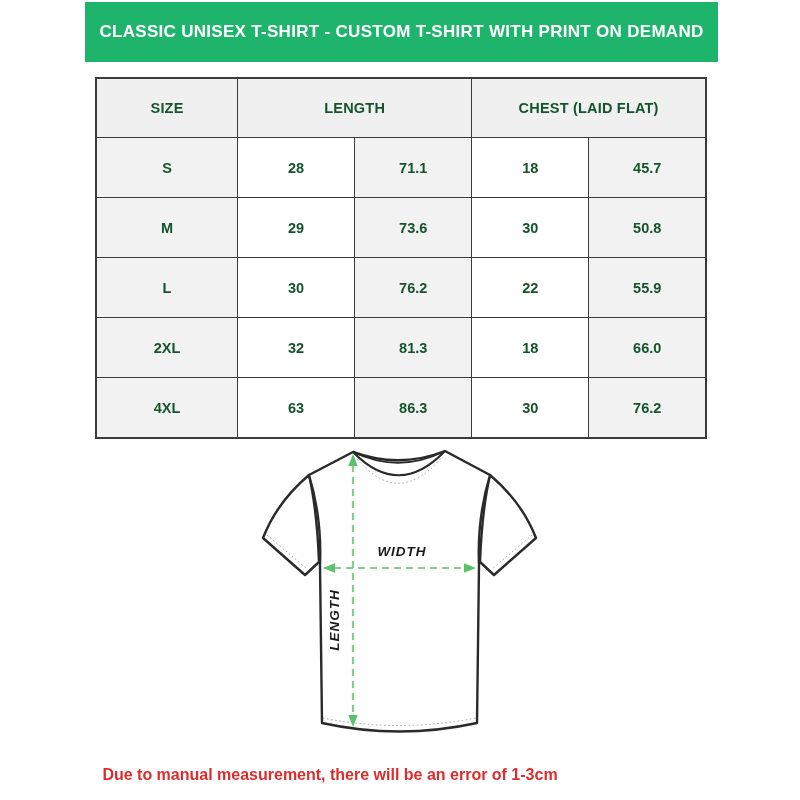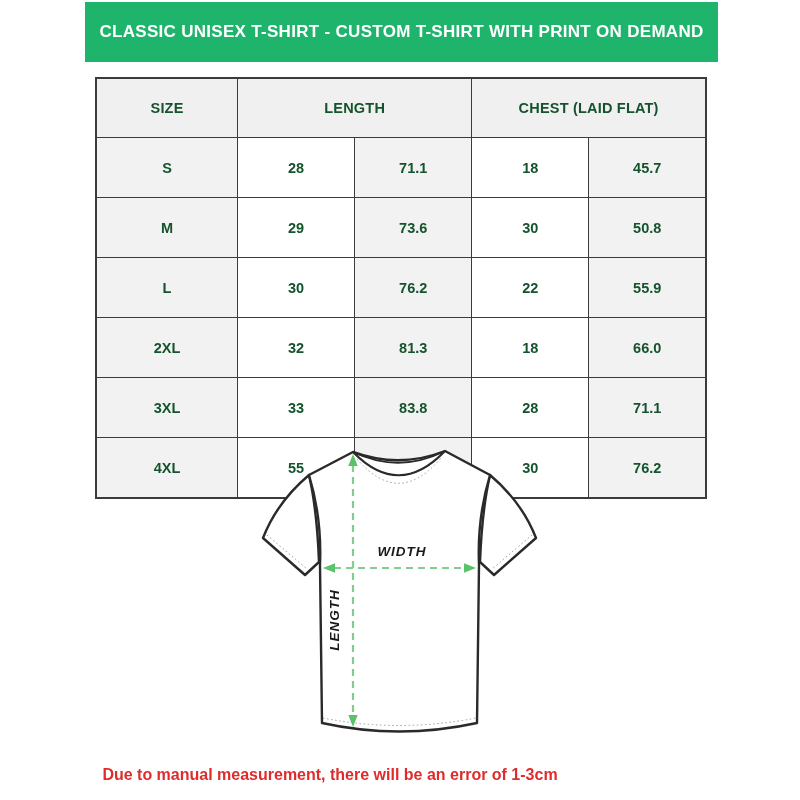--- a/index.html
+++ b/index.html
@@ -91,29 +91,22 @@
           <td class="cell-gray">55.9</td>
         </tr>
         <tr>
           <td class="cell-gray">2XL</td>
           <td class="cell-white">32</td>
           <td class="cell-gray">81.3</td>
           <td class="cell-white">18</td>
           <td class="cell-gray">66.0</td>
         </tr>
         <tr>
-          <td class="cell-gray">3XL</td>
-          <td class="cell-white">33</td>
-          <td class="cell-gray">83.8</td>
-          <td class="cell-white">28</td>
-          <td class="cell-gray">71.1</td>
-        </tr>
-        <tr>
           <td class="cell-gray">4XL</td>
-          <td class="cell-white">55</td>
+          <td class="cell-white">63</td>
           <td class="cell-gray">86.3</td>
           <td class="cell-white">30</td>
           <td class="cell-gray">76.2</td>
         </tr>
       </tbody>
   </table>
 
   <div class="diagram">
     <svg viewBox="0 0 290 300" xmlns="http://www.w3.org/2000/svg">
 

